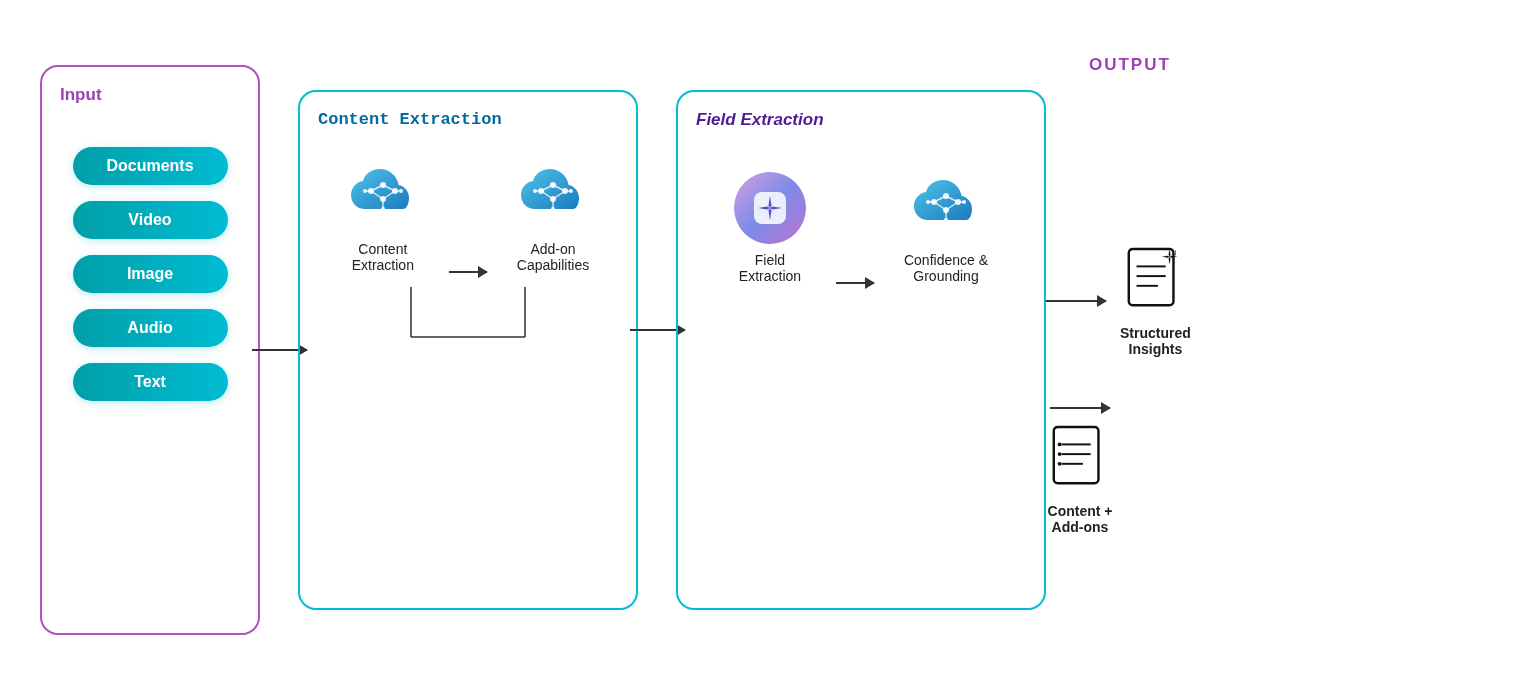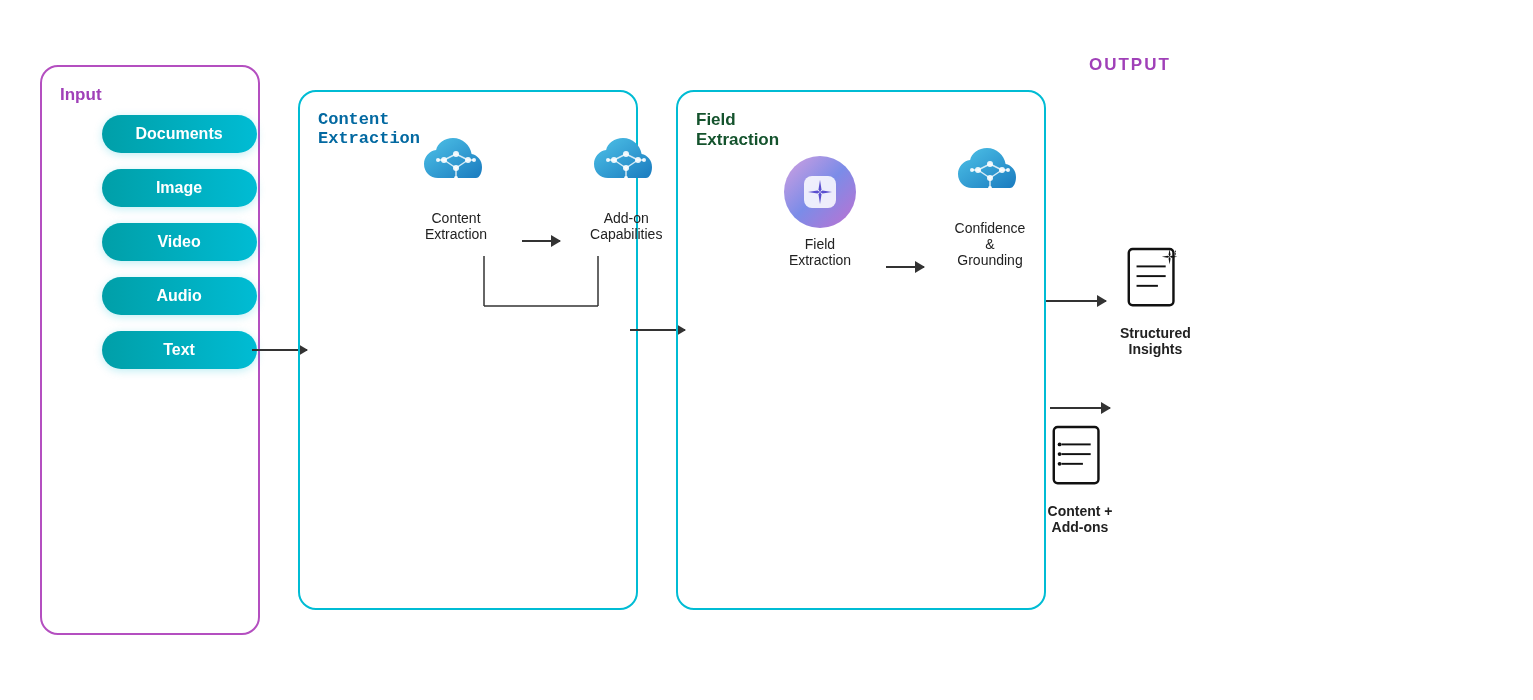--- a/index.html
+++ b/index.html
@@ -13,21 +13,21 @@
       align-items: center;
       justify-content: center;
     }
 
     
     .panel {
       border-radius: 18px;
       border: 2px solid;
       position: relative;
       display: flex;
-      flex-direction: row;
+      flex-direction: column;
       align-items: flex-start;
       padding: 18px 18px 24px 18px;
     }
     .panel-input {
       border-color: #b44fc0;
       width: 220px;
       height: 570px;
     }
     .panel-content {
       border-color: #00bcd4;
@@ -39,21 +39,21 @@
       width: 370px;
       height: 520px;
     }
     .panel-title {
       font-size: 17px;
       font-weight: 600;
       margin-bottom: 12px;
     }
     .panel-input .panel-title { color: #a040b8; }
     .panel-content .panel-title { color: #0369a1; font-family: Liberation Mono, monospace; }
-    .panel-field .panel-title { color: #14532d; }
+    .panel-field .panel-title { color: #4c1d95; font-style: italic; }
 
     
     .input-buttons {
       display: flex;
       flex-direction: column;
       gap: 16px;
       margin-top: 30px;
       width: 100%;
       align-items: center;
     }
@@ -178,22 +178,22 @@
   </style>
 </head>
 <body>
 
 <div class="main-layout">
 
   <div class="panel panel-input">
     <span class="panel-title">Input</span>
     <div class="input-buttons">
       <button class="input-btn">Documents</button>
+      <button class="input-btn">Video</button>
       <button class="input-btn">Image</button>
-      <button class="input-btn">Video</button>
       <button class="input-btn">Audio</button>
       <button class="input-btn">Text</button>
     </div>
   </div>
 
   <div style="width:38px; display:flex; align-items:center; justify-content:center;">
     <div class="long-arrow">
       <div class="long-arrow-line"></div>
     </div>
   </div>

